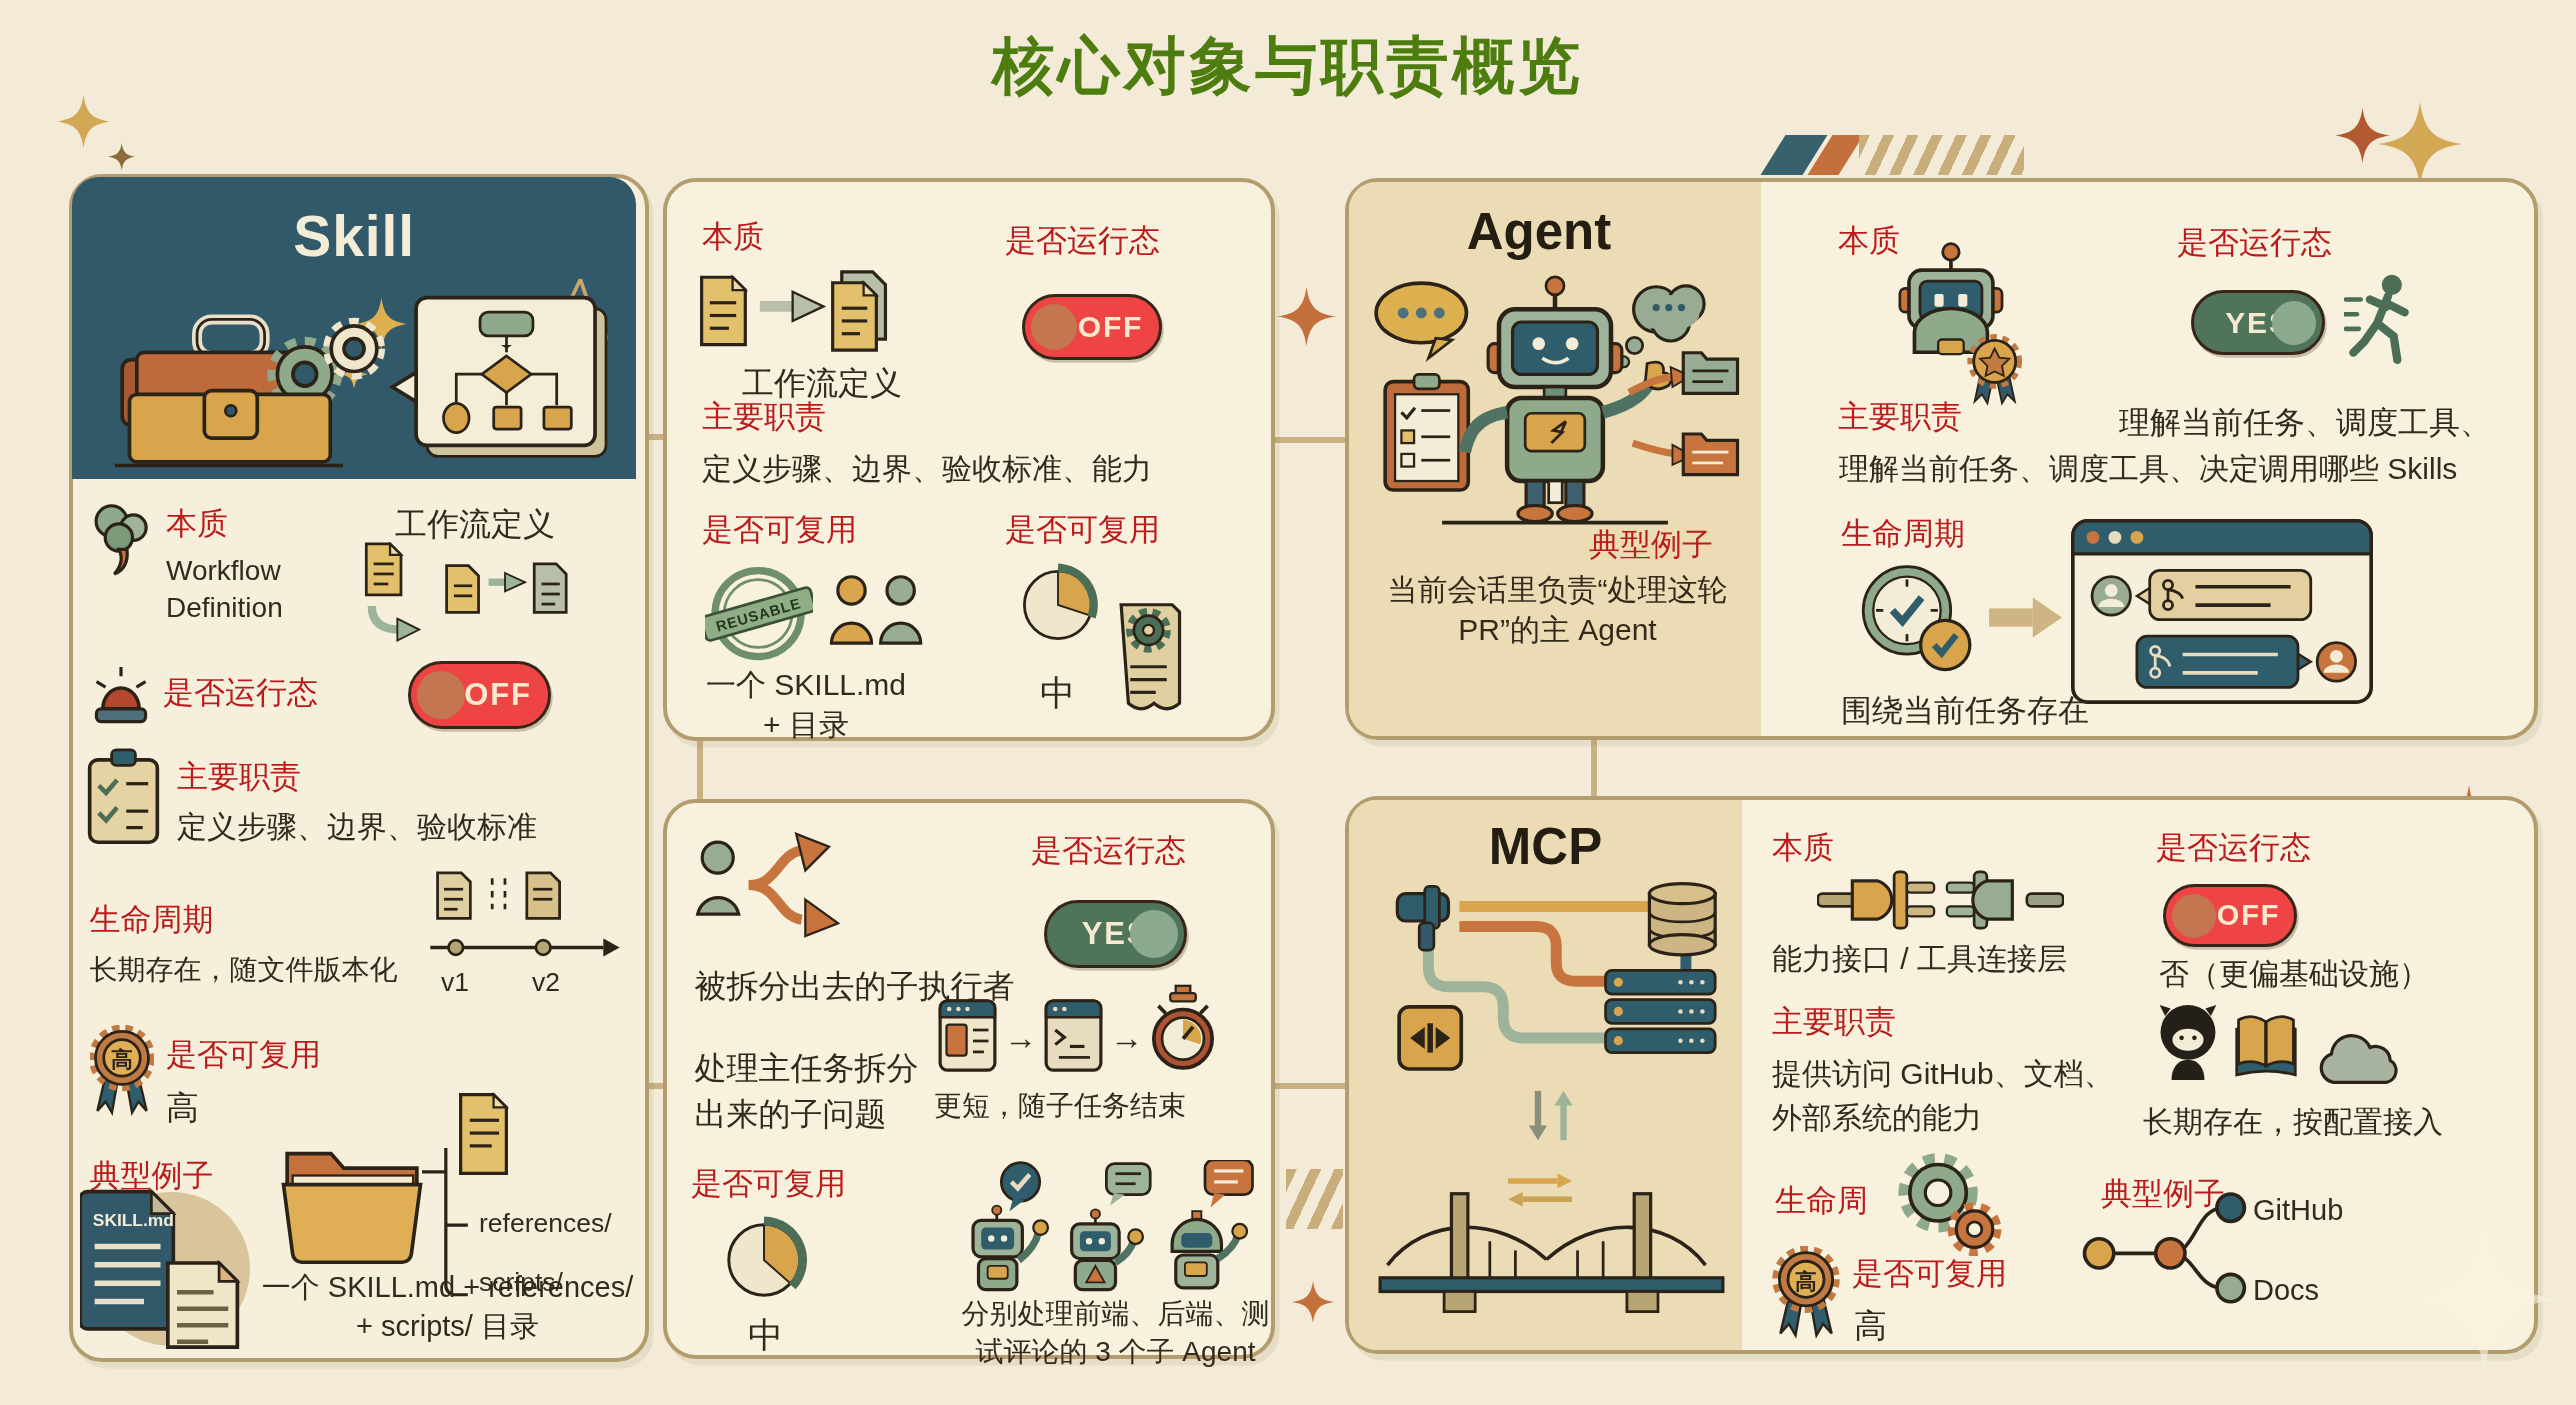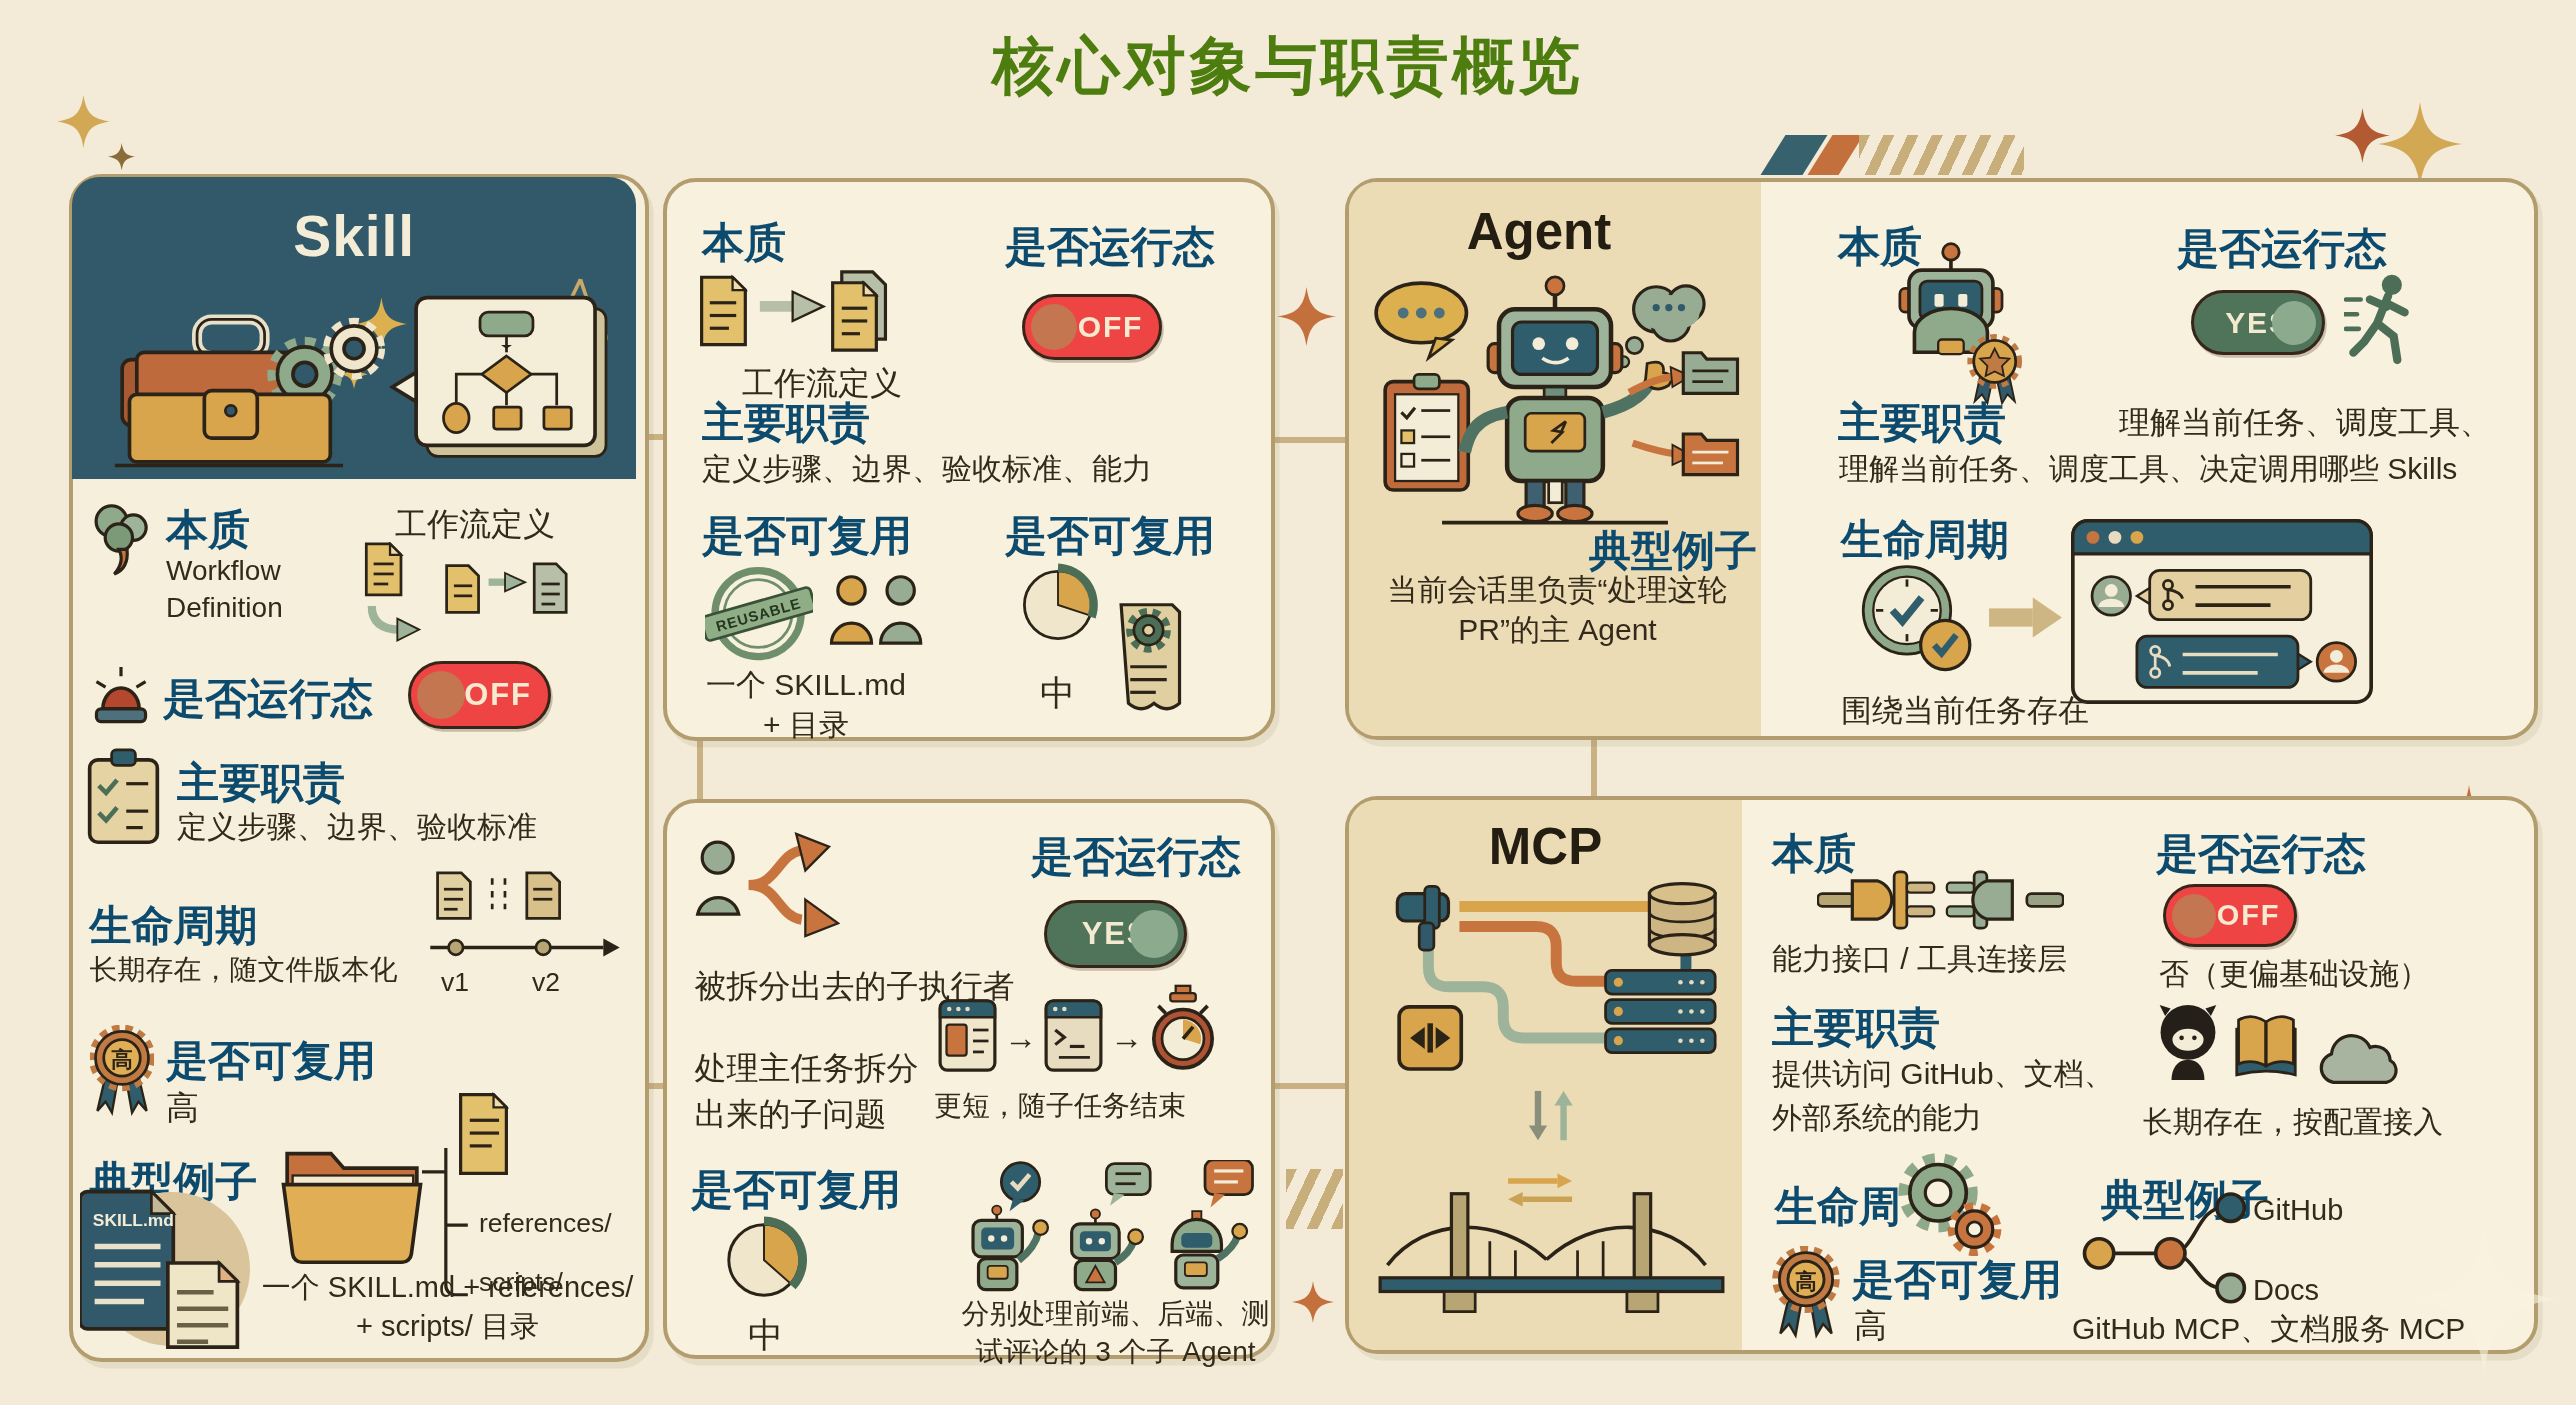--- a/index.html
+++ b/index.html
@@ -8,21 +8,21 @@
     background:#f3ebd7;
     font-family:"Liberation Sans","DejaVu Sans",sans-serif;
     color:#2a2315;
   }
   .abs{position:absolute}
   .panel{
     position:absolute;background:#f8f1dd;
     border:4.6px solid #b39c6d;border-radius:33px;
     box-shadow:4.6px 6.4px 0 rgba(120,100,60,.10);
   }
-  .lbl{position:absolute;font-weight:700;font-size:42px;line-height:1.1;white-space:nowrap;color:#0c4a6e}
+  .lbl{position:absolute;font-weight:400;font-size:31px;line-height:1.1;white-space:nowrap;color:#b91c1c}
   .body-t{position:absolute;font-size:30px;line-height:1.3;white-space:nowrap;color:#332a1b}
   .ctr{text-align:center;white-space:normal}
   .toggle{
     position:absolute;border-radius:914px;border:3.7px solid #38251a;
     color:#f4ead0;font-weight:700;display:flex;align-items:center;justify-content:center;
     box-shadow:1.8px 2.7px 0 rgba(60,40,20,.25);
   }
   .toggle .knob{position:absolute;border-radius:50%;top:50%;transform:translateY(-50%)}
   .toggle.off{background:#ef4444}
   .toggle.off .knob{left:6.4px;background:#c3764f}
@@ -724,15 +724,14 @@
     <line x1="22" y1="88" x2="100" y2="88" stroke="#2b2317" stroke-width="4"></line>
     <path d="M100 88 C128 88 128 38 158 38" fill="none" stroke="#2b2317" stroke-width="4"></path>
     <path d="M100 88 C128 88 128 126 158 126" fill="none" stroke="#2b2317" stroke-width="4"></path>
     <circle cx="22" cy="88" r="16" fill="#d8a44c" stroke="#2b2317" stroke-width="4"></circle>
     <circle cx="100" cy="88" r="16" fill="#c8743f" stroke="#2b2317" stroke-width="4"></circle>
     <circle cx="166" cy="38" r="15" fill="#2f5d6b" stroke="#2b2317" stroke-width="4"></circle>
     <circle cx="166" cy="126" r="15" fill="#97ac93" stroke="#2b2317" stroke-width="4"></circle>
   </svg>
   <div class="body-t" style="left:904px;top:392px;font-size:29px">GitHub</div>
   <div class="body-t" style="left:904px;top:472px;font-size:29px">Docs</div>
-  <div class="body-t" style="left:723px;top:509px;font-size:30px">GitHub MCP、文档服务 MCP</div>
 </div>
 
 
 </body></html>

